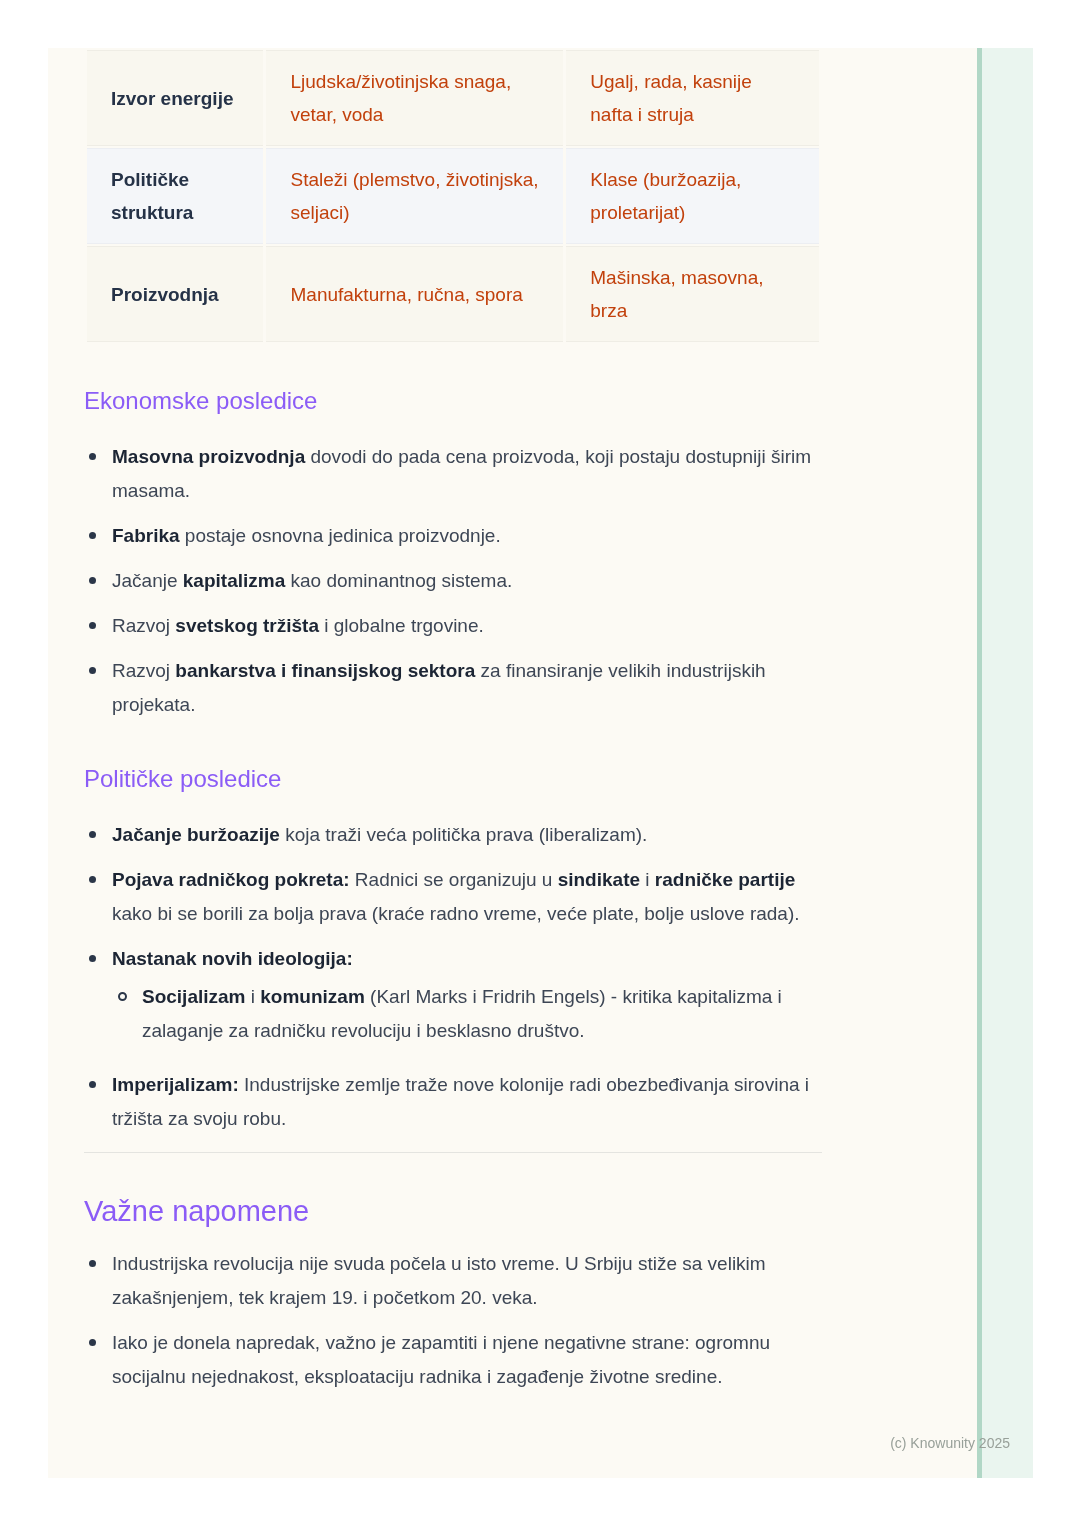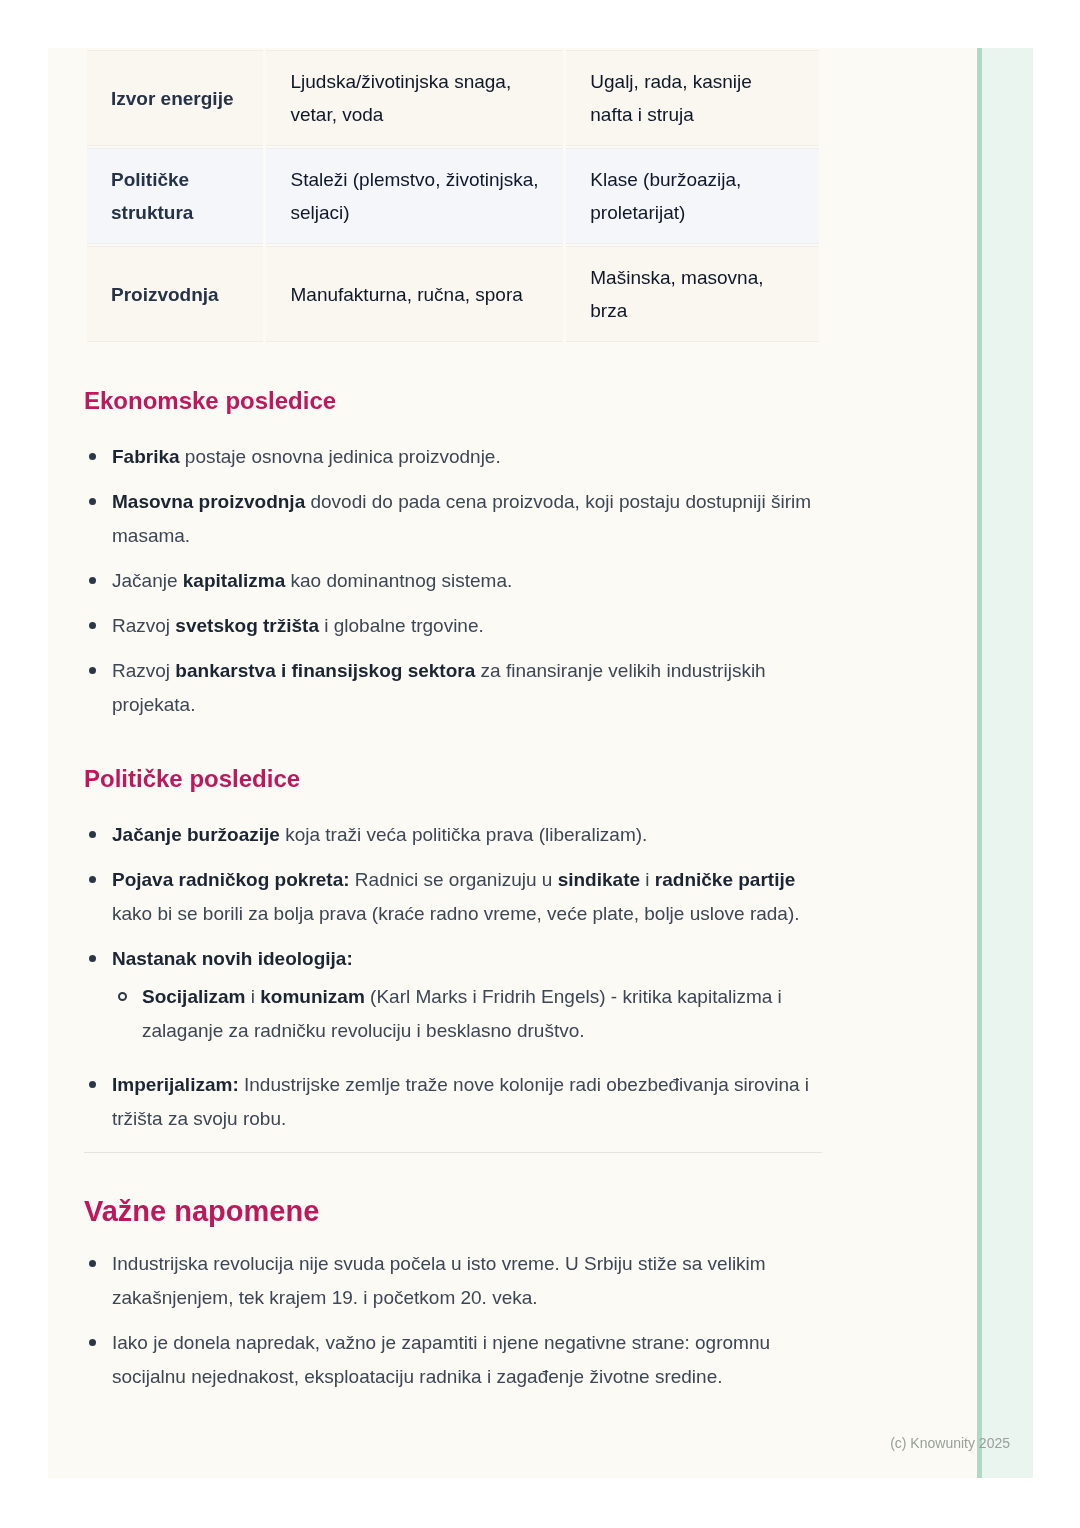--- a/index.html
+++ b/index.html
@@ -35,30 +35,30 @@
     table-layout: fixed;
     width: 738px;
     margin-top: 0px;
   }
   table.cmp td {
     background: #f9f7ef;
     padding: 14px 24px;
     vertical-align: middle;
     font-size: 19px;
     line-height: 33px;
-    color: #0f172a;
+    color: #c2410c;
     border-top: 1px solid #efede5;
     border-bottom: 1px solid #efede5;
   }
   table.cmp tr.shaded td { background: #f4f6f9; border-color: #eceef2; }
   table.cmp td.label { font-weight: bold; color: #253247; }
   
   .heading {
-    font-weight: bold;
-    color: #be185d;
+    font-weight: normal;
+    color: #8b5cf6;
   }
   .heading.medium { font-size: 24px; line-height: 30px; margin: 42px 0 24px 0; }
   .heading.large  { font-size: 29px; line-height: 36px; margin: 40px 0 18px 0; }
   .divider {
     border: none;
     height: 1px;
     background: #e4e4e0;
     margin: 16px 0 0 0;
   }
   .li {
@@ -125,22 +125,22 @@
           <tr>
             <td class="label">Proizvodnja</td>
             <td>Manufakturna, ručna, spora</td>
             <td>Mašinska, masovna, brza</td>
           </tr>
         </tbody>
     </table>
     <div id="sections">
         <div class="heading medium">Ekonomske posledice</div>
         <div>
+          <div class="li"><span class="marker"></span><b>Masovna proizvodnja</b> dovodi do pada cena proizvoda, koji postaju dostupniji širim masama.</div>
           <div class="li"><span class="marker"></span><b>Fabrika</b> postaje osnovna jedinica proizvodnje.</div>
-          <div class="li"><span class="marker"></span><b>Masovna proizvodnja</b> dovodi do pada cena proizvoda, koji postaju dostupniji širim masama.</div>
           <div class="li"><span class="marker"></span>Jačanje <b>kapitalizma</b> kao dominantnog sistema.</div>
           <div class="li"><span class="marker"></span>Razvoj <b>svetskog tržišta</b> i globalne trgovine.</div>
           <div class="li"><span class="marker"></span>Razvoj <b>bankarstva i finansijskog sektora</b> za finansiranje velikih industrijskih projekata.</div>
         </div>
         <div class="heading medium">Političke posledice</div>
         <div>
           <div class="li"><span class="marker"></span><b>Jačanje buržoazije</b> koja traži veća politička prava (liberalizam).</div>
           <div class="li"><span class="marker"></span><b>Pojava radničkog pokreta:</b> Radnici se organizuju u <b>sindikate</b> i <b>radničke partije</b> kako bi se borili za bolja prava (kraće radno vreme, veće plate, bolje uslove rada).</div>
           <div class="li"><span class="marker"></span><b>Nastanak novih ideologija:</b></div>
           <div class="li sub"><span class="marker"></span><b>Socijalizam</b> i <b>komunizam</b> (Karl Marks i Fridrih Engels) - kritika kapitalizma i zalaganje za radničku revoluciju i besklasno društvo.</div>

